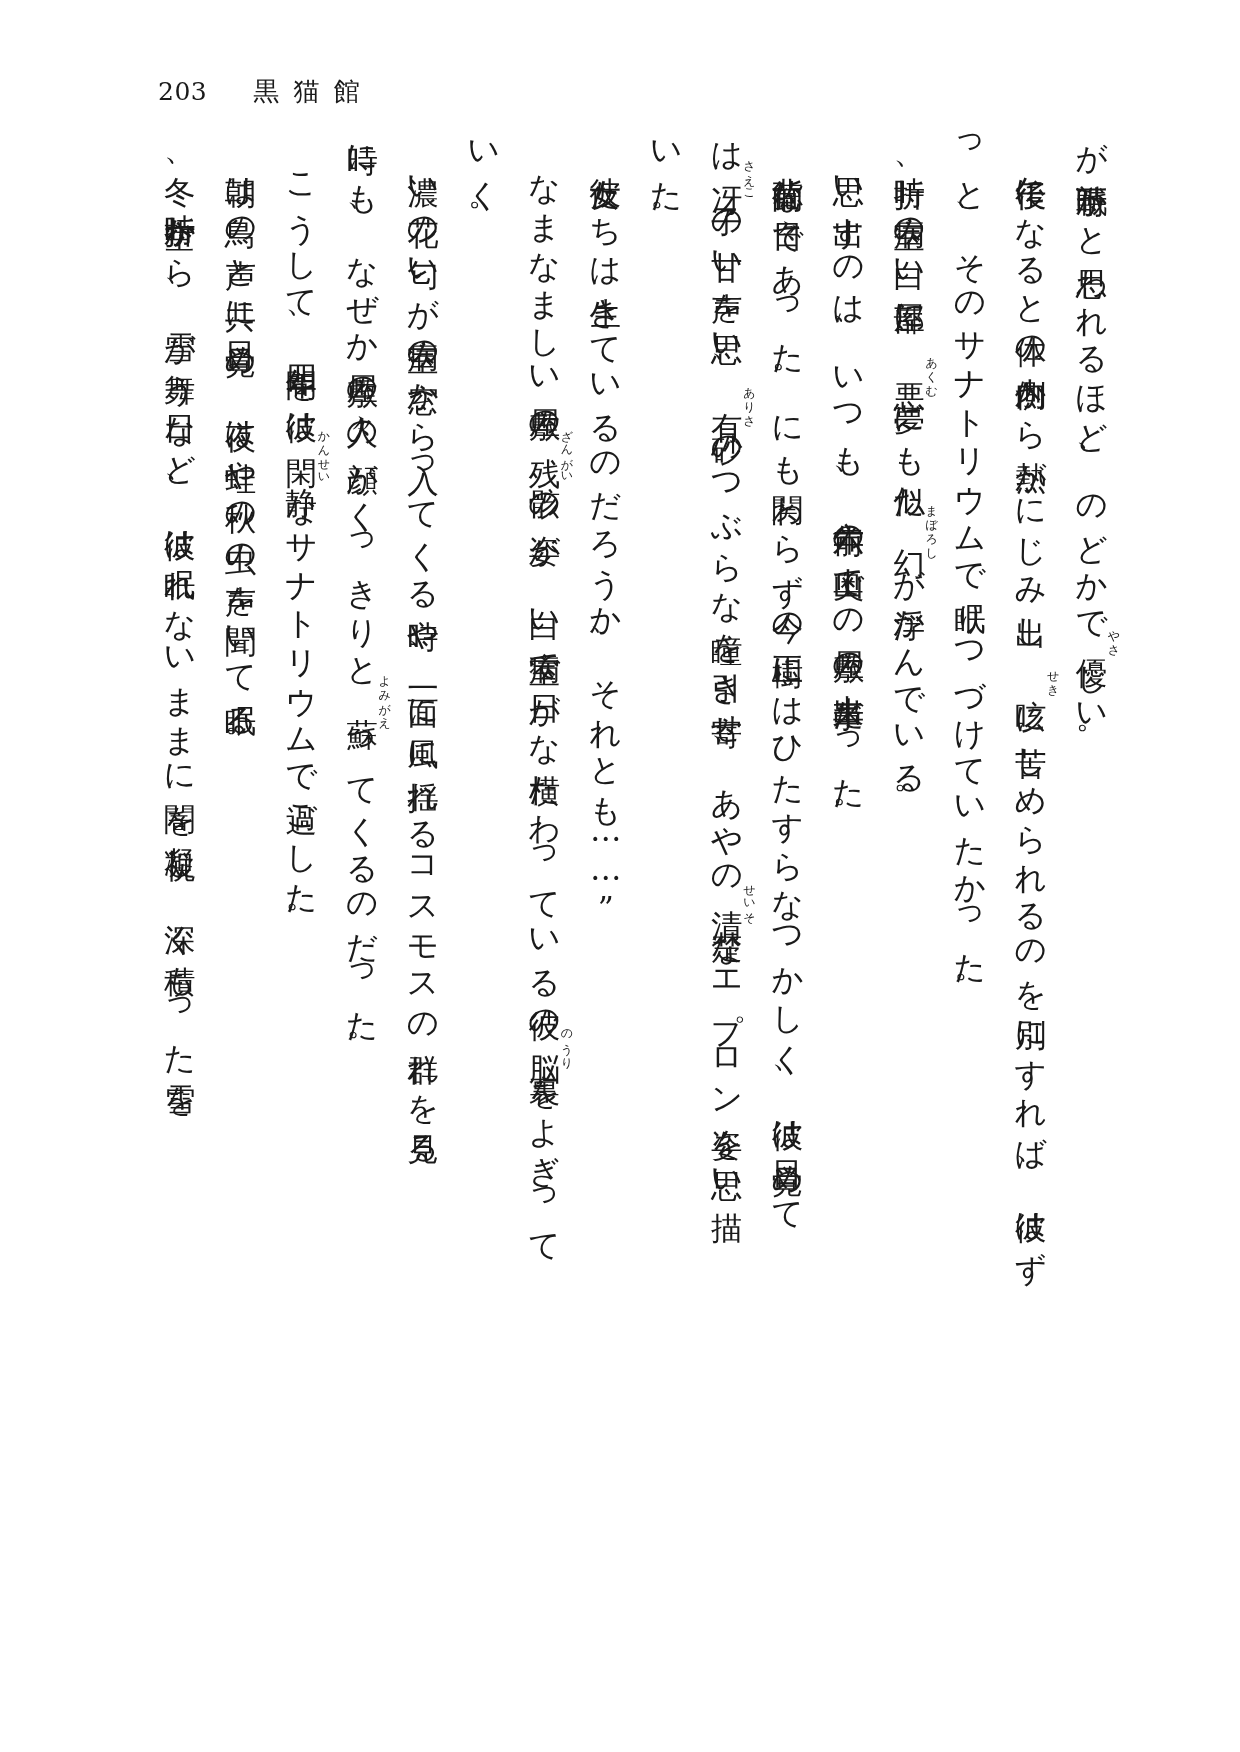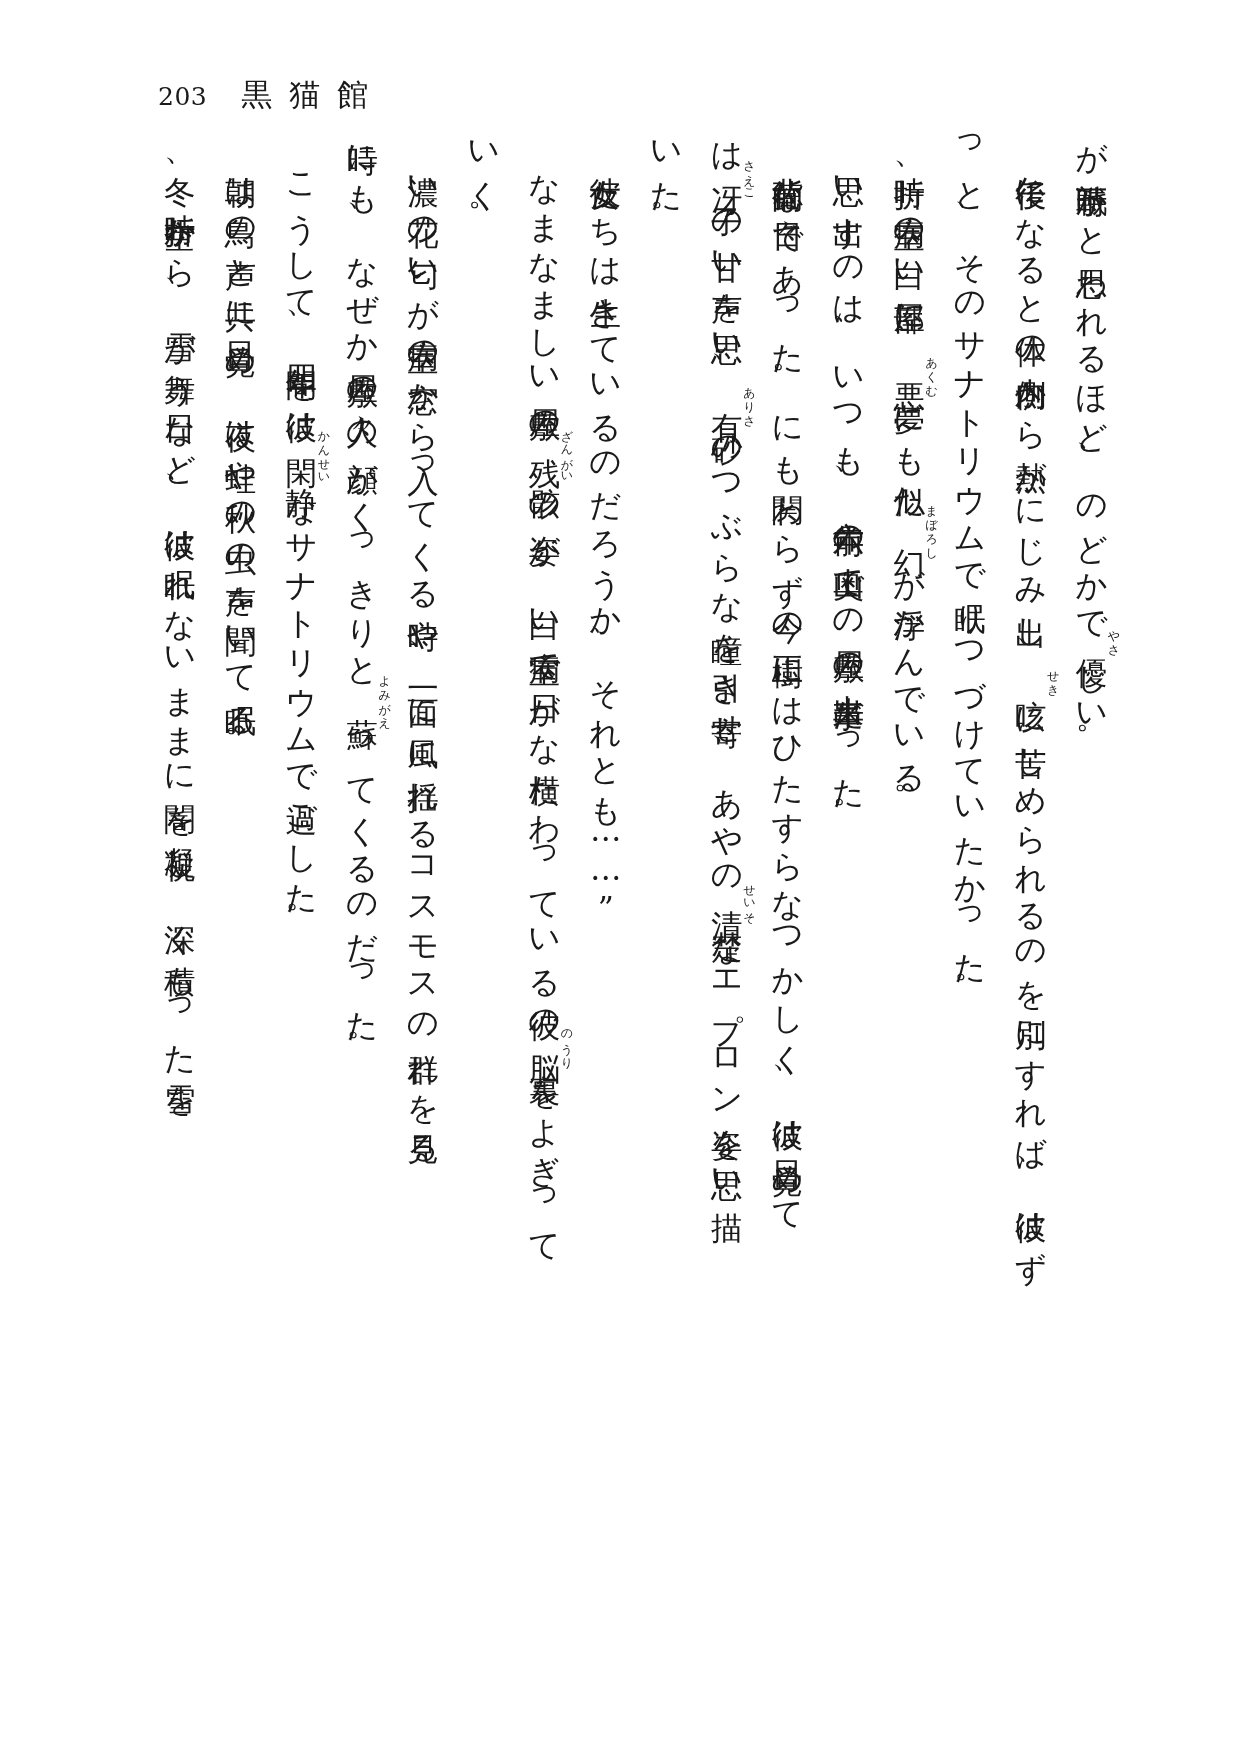--- a/index.html
+++ b/index.html
@@ -24,30 +24,30 @@
     height: 1752px;
   }
 
   
   .header {
     position: absolute;
     left: 158px;
     top: 74px;
     display: flex;
     align-items: baseline;
-    gap: 34px;
+    gap: 46px;
     font-size: 25px;
     letter-spacing: 0.02em;
   }
   .header .folio {
     font-family: "DejaVu Serif", "Liberation Serif", serif;
     font-size: 25px;
   }
   .header .title {
-    font-size: 31px;
+    font-size: 26px;
     letter-spacing: 0.55em;
   }
 
   
   .body-text {
     position: absolute;
     right: 118px;
     top: 120px;
     height: 1330px;
     width: 900px;

